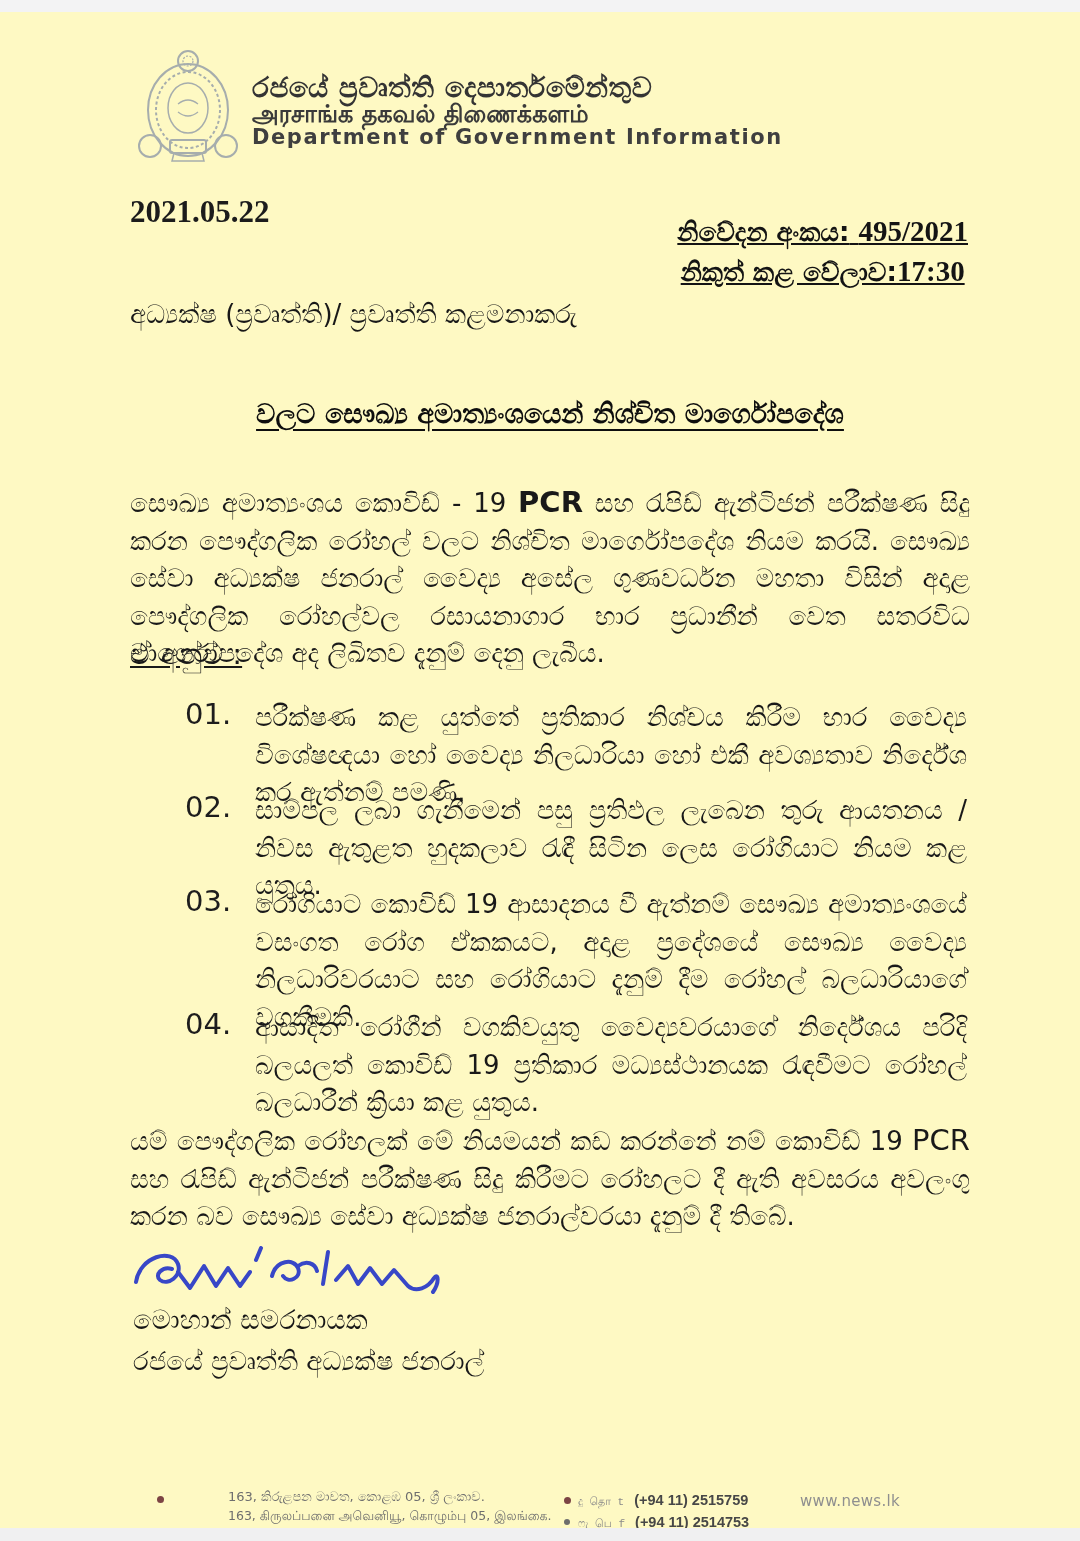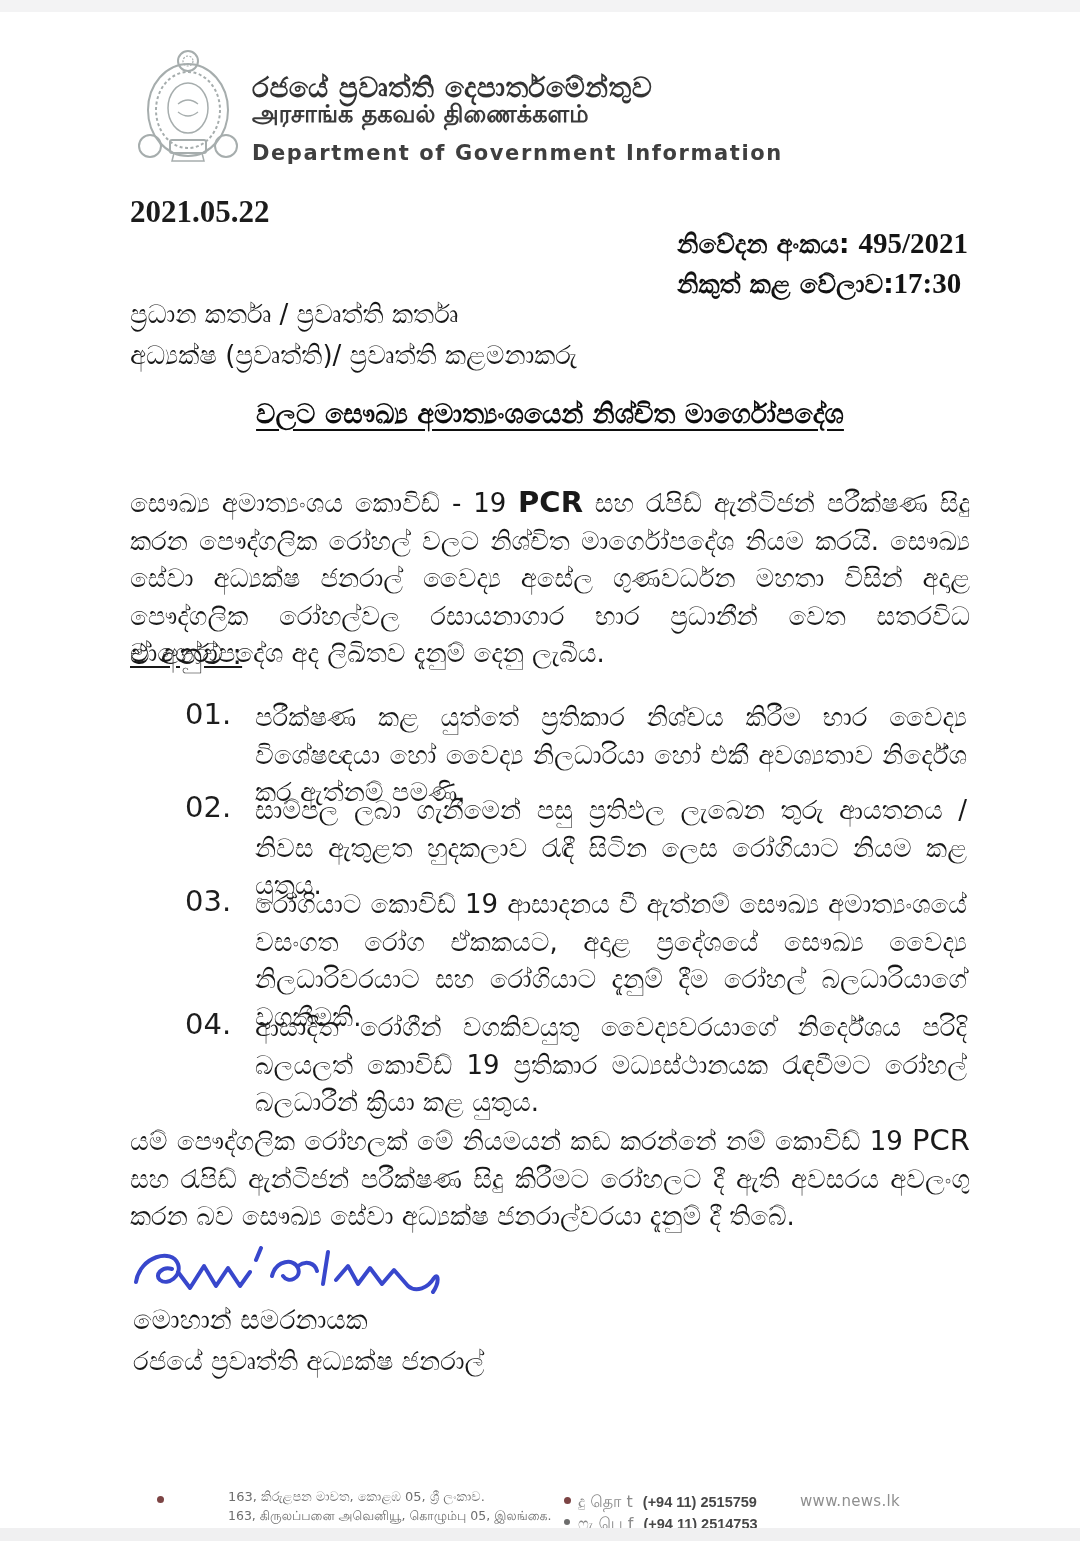--- a/index.html
+++ b/index.html
@@ -1,30 +1,30 @@
 <!DOCTYPE html>
 <html><head>
 <meta charset="utf-8">
 <style>
   html,body{margin:0;padding:0;}
   body{width:1080px;height:1541px;background:#e9e9ea;font-family:"DejaVu Sans",sans-serif;}
-  .page{position:relative;width:1080px;height:1541px;background:#ffffff;overflow:hidden;color:#1c1c1c;}
+  .page{position:relative;width:1080px;height:1541px;background:#fef9c3;overflow:hidden;color:#1c1c1c;}
   .strip{position:absolute;left:0;width:1080px;background:#f3f3f4;}
   .strip.top{top:0;height:12px;}
   .strip.bottom{top:1528px;height:13px;background:#f0f0f1;}
 
   
   .logo{position:absolute;left:133px;top:48px;width:110px;height:116px;}
   .dept{position:absolute;left:252px;top:74px;line-height:1;}
   .dept .si{font-size:28px;font-weight:bold;color:#343434;letter-spacing:.5px;}
   .dept .ta{font-size:24px;font-weight:bold;color:#3a3a3a;}
-  .dept .en{font-size:21px;font-weight:600;color:#3f3f3f;letter-spacing:1.6px;margin-top:17px;}
+  .dept .en{font-size:21px;font-weight:600;color:#3f3f3f;letter-spacing:1.6px;margin-top:1px;}
 
   .date{position:absolute;left:130px;top:194px;font-family:"Liberation Serif",serif;font-weight:bold;font-size:31px;}
-  .meta{position:absolute;right:112px;top:224px;text-align:left;font-size:26px;font-weight:bold;line-height:39px;color:#141414;}
+  .meta{position:absolute;right:112px;top:212px;text-align:center;font-size:26px;font-weight:bold;line-height:39px;color:#141414;text-decoration:underline;}
   .meta .num{font-family:"Liberation Serif",serif;font-size:29px;}
 
   .recipients{position:absolute;left:130px;top:294px;font-size:26px;line-height:41px;color:#181818;}
 
   .title{position:absolute;left:140px;top:390px;width:820px;text-align:center;font-size:27px;font-weight:bold;line-height:47px;color:#0e0e0e;}
   .title span{text-decoration:underline;text-underline-offset:6px;}
   .title .pcr{font-size:30px;letter-spacing:.5px;}
 
   .para{position:absolute;left:130px;width:840px;font-size:26px;line-height:37.5px;text-align:justify;color:#191919;}
   .para .pcr{font-weight:bold;font-size:29px;}
@@ -43,21 +43,21 @@
   .signature{position:absolute;left:122px;top:1236px;width:340px;height:80px;}
   .sig-name{position:absolute;left:133px;top:1304px;font-size:27px;color:#161616;}
   .sig-title{position:absolute;left:133px;top:1346px;font-size:26px;color:#1a1a1a;}
 
   
   .foot{position:absolute;color:#6e6e6e;margin-left:28px;}
   .bullet{position:absolute;width:7px;height:7px;border-radius:50%;background:#7c4444;}
   .addr-si{left:200px;top:1489px;font-size:13px;}
   .addr-ta{left:200px;top:1508px;font-size:12.5px;}
   .addr-line{position:absolute;left:200px;top:1529px;width:268px;height:1px;background:#9a9a9a;}
-  .ph-label{font-size:16px;color:#8a8a8a;}
+  .ph-label{font-size:11px;color:#8a8a8a;font-family:Liberation Mono, monospace;}
   .ph-num{font-size:14.5px;font-weight:600;color:#474747;font-family:"Liberation Sans",sans-serif;}
   .phone-row1{left:578px;top:1492px;}
   .phone-row2{left:578px;top:1514px;}
   .foot-row{position:absolute;display:flex;gap:10px;align-items:baseline;}
   .website{position:absolute;left:800px;top:1492px;font-size:15px;color:#8f8f8f;letter-spacing:.3px;}
 </style>
 </head>
 <body>
 
 <div class="page">
@@ -92,21 +92,20 @@
     <div>
       <span>නිවේදන අංකය:</span>
       <span class="num">495/2021</span>
     </div>
     <div>
       <span>නිකුත් කළ වේලාව:</span><span class="num">17:30</span>
     </div>
   </div>
 
   <div class="recipients">
-    <div>ප්‍රධාන කර්තෘ / ප්‍රවෘත්ති කර්තෘ</div>
     <div>අධ්‍යක්ෂ (ප්‍රවෘත්ති)/ ප්‍රවෘත්ති කළමනාකරු</div>
   </div>
 
   <div class="title">
     <div><span>වලට සෞඛ්‍ය අමාත්‍යංශයෙන් නිශ්චිත මාර්ගෝපදේශ</span></div>
   </div>
 
   <div class="para intro"><span>සෞඛ්‍ය අමාත්‍යංශය කොවිඩ් - 19 </span><span class="pcr">PCR</span><span> සහ රැපිඩ් ඇන්ටිජන් පරීක්ෂණ සිදු කරන පෞද්ගලික රෝහල් වලට නිශ්චිත මාර්ගෝපදේශ නියම කරයි. සෞඛ්‍ය සේවා අධ්‍යක්ෂ ජනරාල් වෛද්‍ය අසේල ගුණවර්ධන මහතා විසින් අදාළ පෞද්ගලික රෝහල්වල රසායනාගාර භාර ප්‍රධානීන් වෙත සතරවිධ මාර්ගෝපදේශ අද ලිඛිතව දැනුම් දෙනු ලැබීය.</span></div>
 
   <div class="accordingly">ඒ අනුව :</div>

